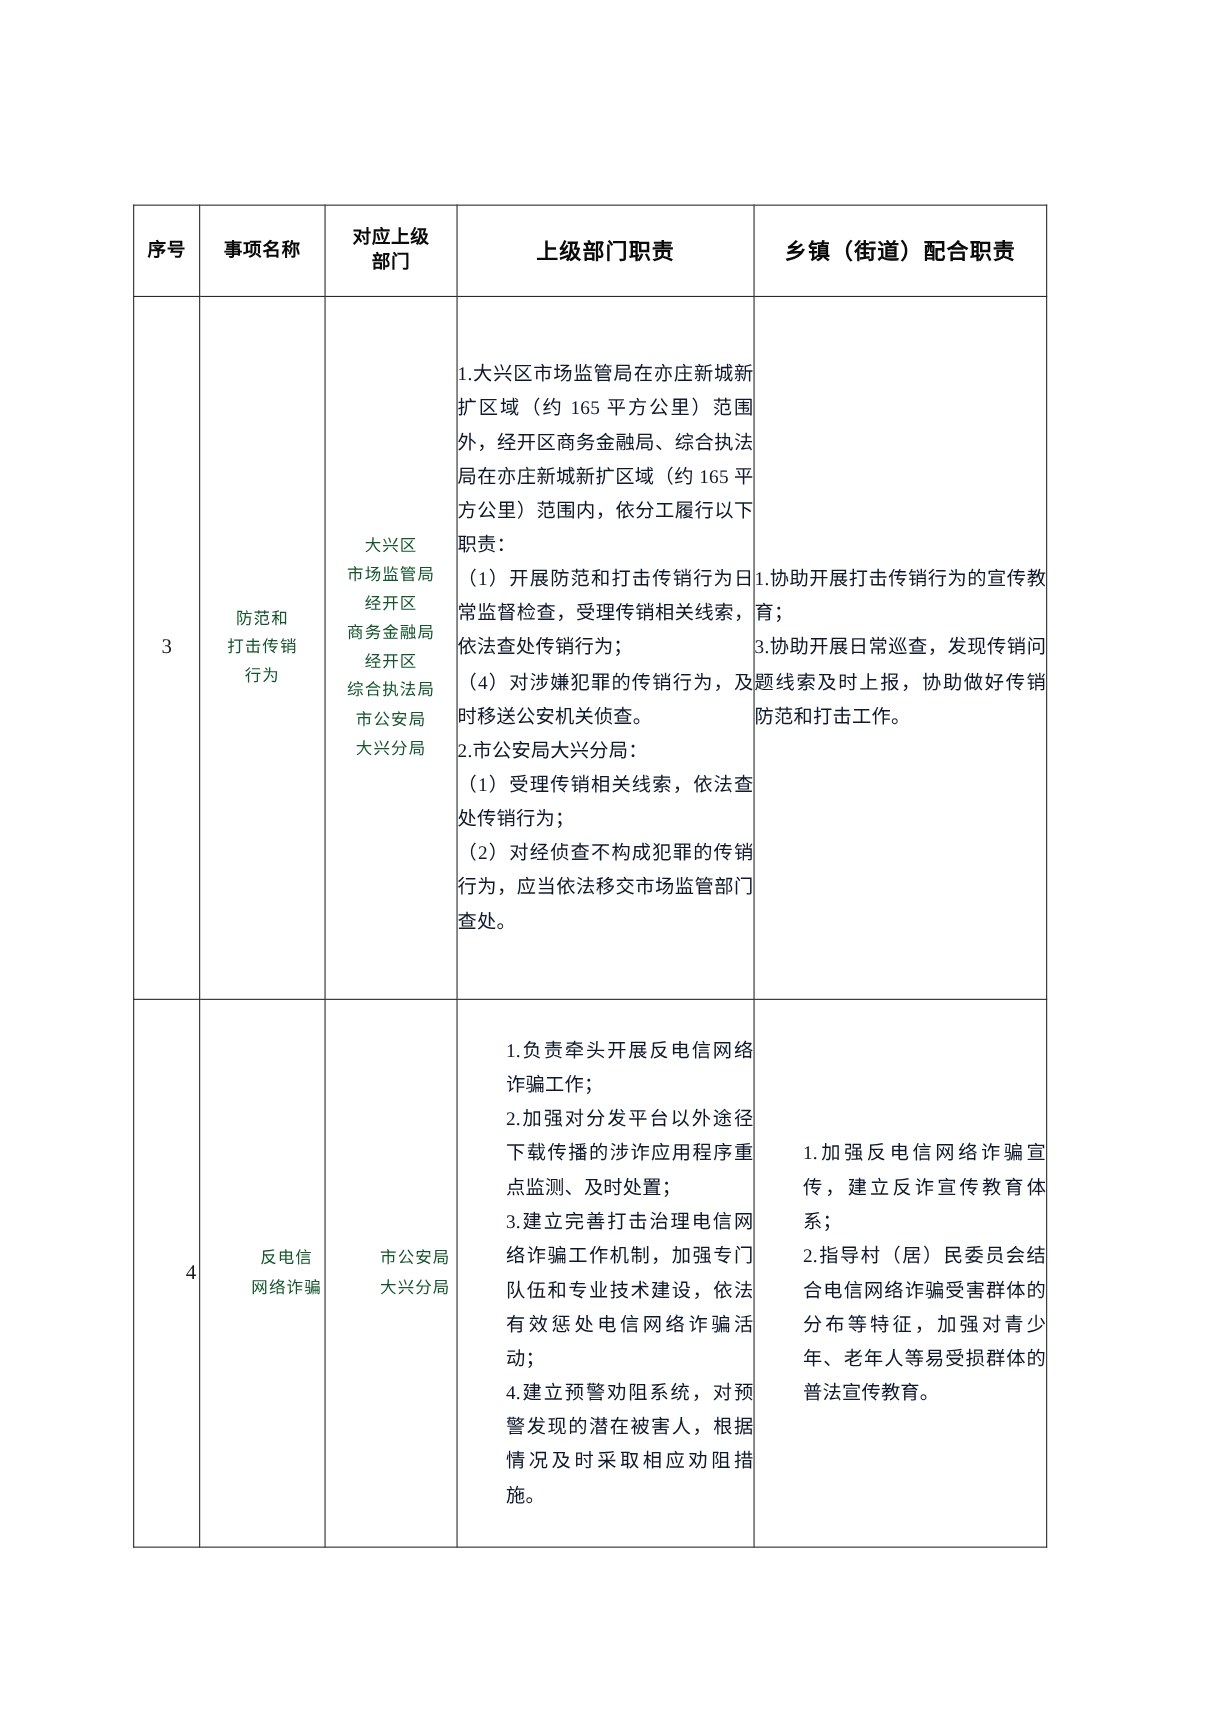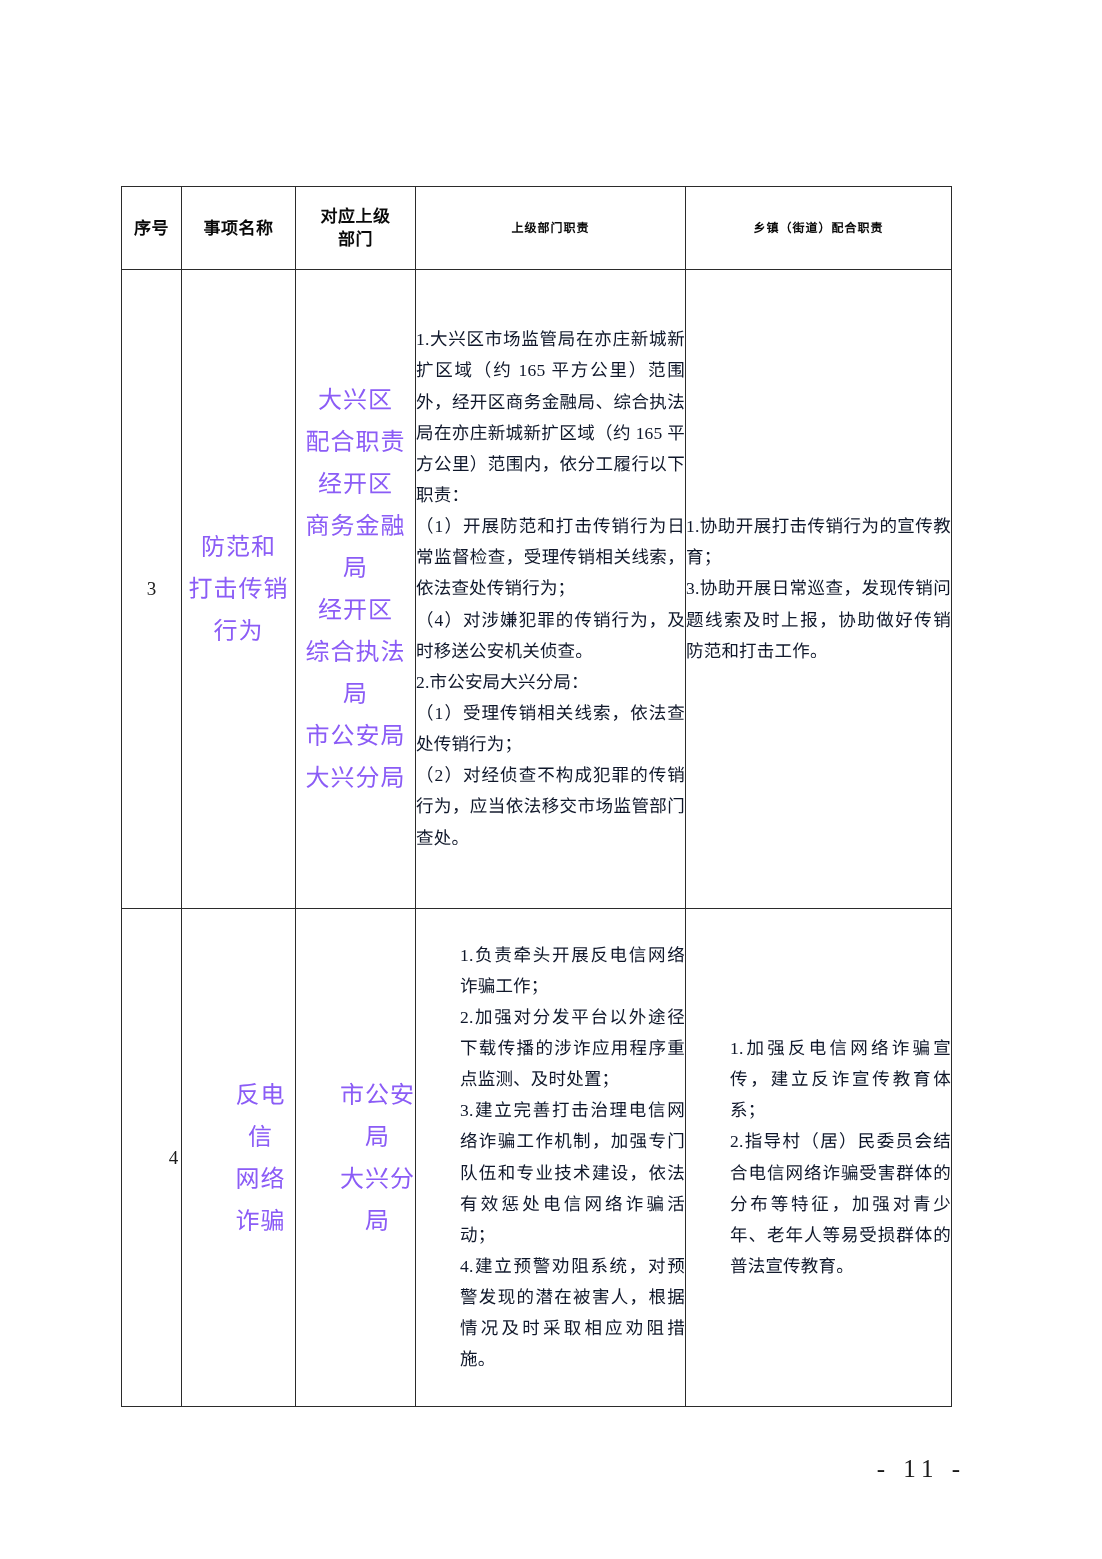--- a/index.html
+++ b/index.html
@@ -56,39 +56,39 @@
     text-align: center;
     font-weight: 700;
     font-family: "DejaVu Sans", "Liberation Sans", sans-serif;
     font-size: 17px;
     line-height: 1.35;
     letter-spacing: 0.5px;
     color: #0a0a0a;
     padding: 4px 2px;
   }
   .hdr-row th.wide-hdr {
-    font-size: 12px;
+    font-size: 20px;
     letter-spacing: 1px;
   }
 
   
   .cell-seq {
     text-align: center;
     font-size: 19px;
     font-family: "Liberation Serif", serif;
     color: #1a1a1a;
   }
 
   .cell-center {
     text-align: center;
-    font-size: 24px;
+    font-size: 15px;
     line-height: 1.75;
     letter-spacing: 1px;
     padding: 6px 4px;
-    color: #8b5cf6;
+    color: #14532d;
     margin-left: 20px;
   }
 
   .cell-body {
     text-align: left;
     font-size: 17.5px;
     line-height: 1.78;
     letter-spacing: 0.2px;
     padding: 26px 12px 26px 14px;
     color: #0f172a;
@@ -161,21 +161,21 @@
         <td class="cell-seq">3</td>
 
         <td class="cell-center stacked">
           <span>防范和</span>
           <span>打击传销</span>
           <span>行为</span>
         </td>
 
         <td class="cell-center stacked">
           <span>大兴区</span>
-          <span>配合职责</span>
+          <span>市场监管局</span>
           <span>经开区</span>
           <span>商务金融局</span>
           <span>经开区</span>
           <span>综合执法局</span>
           <span>市公安局</span>
           <span>大兴分局</span>
         </td>
 
         <td class="cell-body">
           <p>1.大兴区市场监管局在亦庄新城新扩区域（约 165 平方公里）范围外，经开区商务金融局、综合执法局在亦庄新城新扩区域（约 165 平方公里）范围内，依分工履行以下职责：</p>
@@ -213,15 +213,14 @@
         </td>
 
         <td class="cell-body vmid">
           <p>1.加强反电信网络诈骗宣传，建立反诈宣传教育体系；</p>
           <p>2.指导村（居）民委员会结合电信网络诈骗受害群体的分布等特征，加强对青少年、老年人等易受损群体的普法宣传教育。</p>
         </td>
       </tr>
     </tbody>
   </table>
 
-  <div class="page-number">- 11 -</div>
 
 </div>
 
 </body></html>

